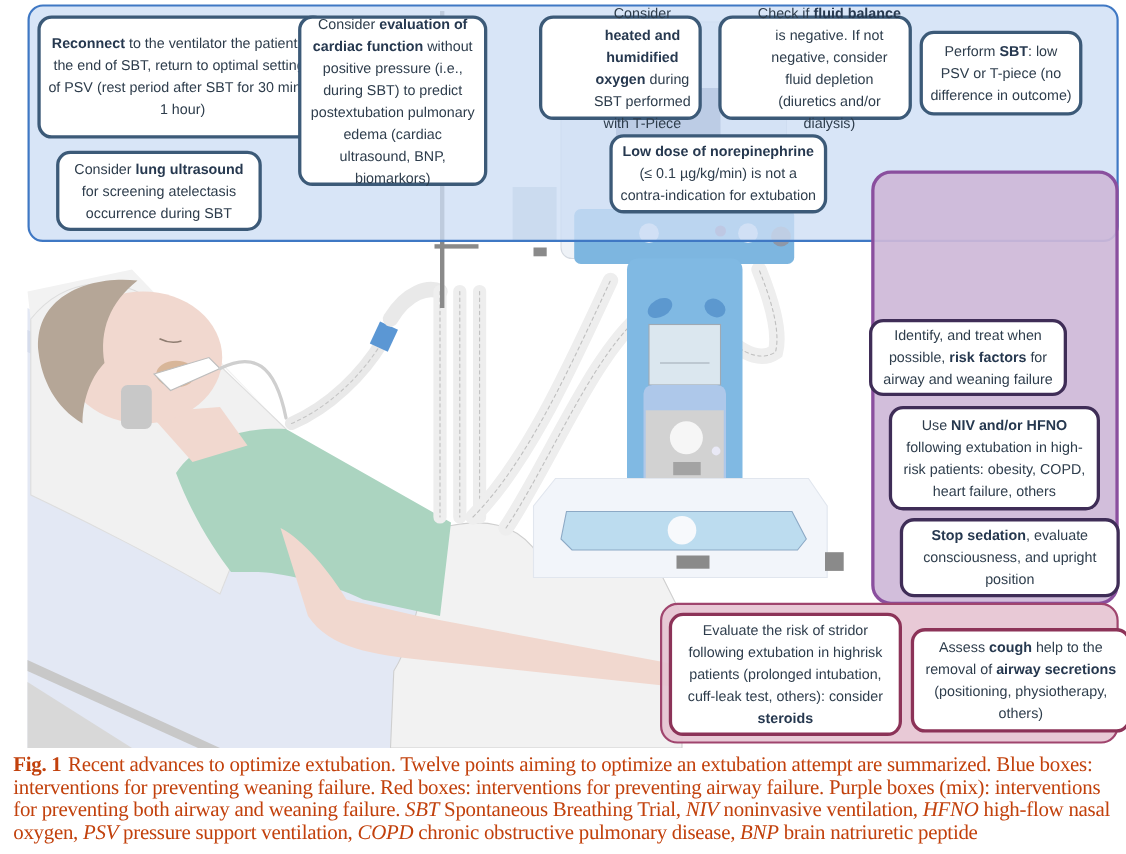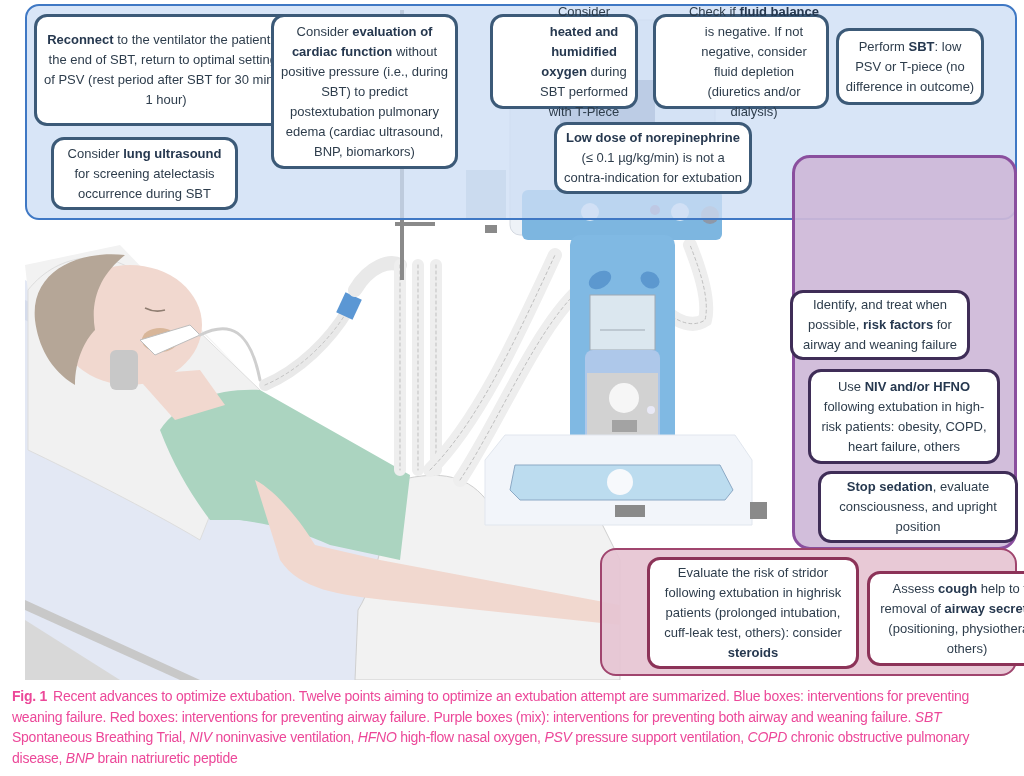--- a/index.html
+++ b/index.html
@@ -16,23 +16,23 @@
 
   .box {
     position: absolute; background: #ffffff; border-style: solid; border-width: 3px;
     border-radius: 13px; color: #2e3d4c; font-size: 13px; line-height: 20px;
     text-align: center; display: flex; align-items: center; justify-content: center;
     padding: 2px 6px;
   }
   .box b { color: #26384f; font-weight: bold; }
   .box.blue { border-color: #3c5a78; }
   .box.purple { border-color: #3f2d57; }
-  .box.red { border-color: #8c3358; margin-left: 39px; }
+  .box.red { border-color: #8c3358; }
 
-  #caption { position: absolute; left: 12px; top: 686px; width: 1004px; font-family: Liberation Sans, sans-serif; font-size: 14px; line-height: 20.5px; color: #ec4899; letter-spacing: -0.25px; }
+  #caption { position: absolute; left: 12px; top: 686px; width: 1004px; font-family: Liberation Serif, serif; font-size: 19px; line-height: 20.5px; color: #c2410c; letter-spacing: -0.25px; }
   #caption .fig-label { font-weight: bold; margin-right: 6px; }
   #caption i { font-style: italic; }
 </style>
 </head>
 <body>
 
 <div id="figure">
 
   <svg id="illustration" viewBox="0 0 1024 680" width="1024" height="680">
 
@@ -118,21 +118,21 @@
   <div class="panel" id="panel-blue"></div>
   <div class="panel" id="panel-purple"></div>
   <div class="panel" id="panel-red"></div>
 
   <div class="box blue" style="left:34px;top:14px;width:264px;height:112px;">
       <span><b>Reconnect</b><span> to the ventilator the patient at the end of SBT, return to optimal settings of PSV (rest period after SBT for 30 min to 1 hour)</span></span>
     </div>
   <div class="box blue" style="left:51px;top:137px;width:187px;height:73px;">
       <span><span>Consider </span><b>lung ultrasound</b><span> for screening atelectasis occurrence during SBT</span></span>
     </div>
-  <div class="box blue" style="left:271px;top:14px;width:187px;height:155px;">
+  <div class="box blue" style="left:271px;top:14px;width:172px;height:155px;">
       <span><span>Consider </span><b>evaluation of cardiac function</b><span> without positive pressure (i.e., during SBT) to predict postextubation pulmonary edema (cardiac ultrasound, BNP, biomarkors)</span></span>
     </div>
   <div class="box blue" style="left:490px;top:14px;width:148px;height:95px;padding-left:46px;">
       <span><span>Consider </span><b>heated and humidified oxygen</b><span> during SBT performed with T-Piece</span></span>
     </div>
   <div class="box blue" style="left:653px;top:14px;width:176px;height:95px;padding-left:32px;">
       <span><span>Check if </span><b>fluid balance</b><span> is negative. If not negative, consider fluid depletion (diuretics and/or dialysis)</span></span>
     </div>
   <div class="box blue" style="left:836px;top:28px;width:148px;height:77px;text-align:center;">
       <span><span>Perform </span><b>SBT</b><span>: low PSV or T-piece (no difference in outcome)</span></span>

